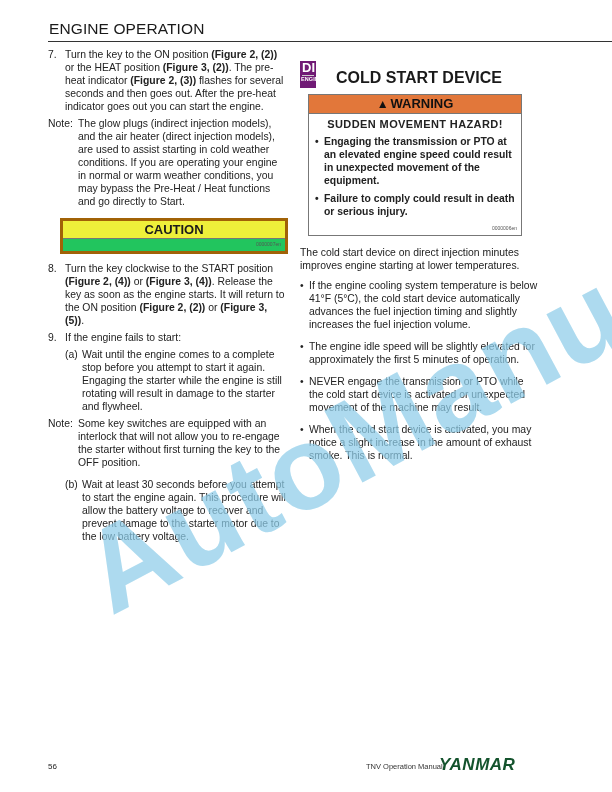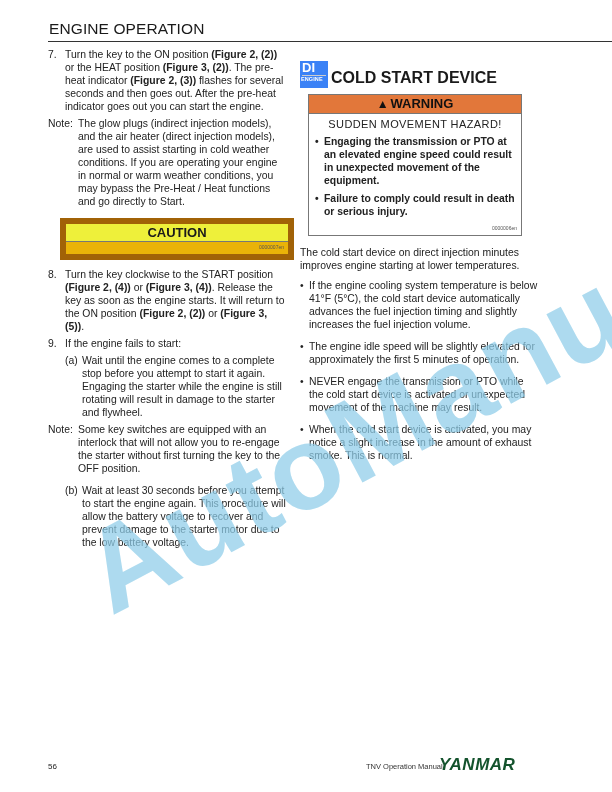--- a/index.html
+++ b/index.html
@@ -8,34 +8,34 @@
   .header-rule { position:absolute; left:48px; top:41px; width:564px; height:1px; background:#333; }
   .col-left { position:absolute; left:48px; top:48px; width:240px; font-size:10.4px; line-height:13px; }
   .col-right { position:absolute; left:300px; top:58px; width:240px; font-size:10.4px; line-height:13px; }
   .step { position:relative; padding-left:17px; margin-bottom:4px; }
   .step .num { position:absolute; left:0; top:0; }
   .note { position:relative; padding-left:30px; margin-bottom:4px; }
   .note .lbl { position:absolute; left:0; top:0; }
   .substep { position:relative; padding-left:34px; margin-bottom:4px; }
   .substep .lbl { position:absolute; left:17px; top:0; }
   b { font-weight:bold; }
-  .caution-box { margin:10px 0 8px 12px; width:222px; border:6px solid #a16207; background:#eab308; }
+  .caution-box { margin:10px 0 8px 12px; width:222px; border:3px solid #a16207; background:#22c55e; }
   .caution-head { background:#eef03a; text-align:center; font-weight:bold; font-size:13px; line-height:17px; border-bottom:1px solid #777; color:#1a1a1a; }
   .caution-body { padding:3px 5px 2px 5px; font-weight:bold; font-size:10.4px; line-height:13px; }
   .code { text-align:right; font-size:5px; color:#555; padding:2px 4px 3px 0; line-height:7px; }
   .section-head { display:flex; align-items:flex-end; height:30px; margin-bottom:6px; }
-  .di-logo { width:28px; height:27px; background:#3b82f6; color:#fff; position:relative; margin-right:3px; }
+  .di-logo { width:16px; height:27px; background:#701a75; color:#fff; position:relative; margin-right:20px; }
   .di-logo .di { position:absolute; left:2px; top:0px; font-weight:bold; font-size:13px; line-height:14px; }
   .di-logo .eng { position:absolute; left:1px; bottom:2px; font-size:5.5px; font-weight:bold; letter-spacing:0.1px; }
   .di-logo .bar { position:absolute; left:2px; right:2px; top:14px; height:4px; border-top:1px solid #ccc; }
   .section-title { font-size:16px; font-weight:bold; color:#1a1a1a; line-height:18px; padding-bottom:1px; }
   .warning-box { margin:6px 0 10px 8px; width:212px; border:1px solid #777; }
   .warning-head { background:#e2773a; text-align:center; font-weight:bold; font-size:13px; line-height:18px; border-bottom:1px solid #777; color:#111; }
   .warning-head .tri { display:inline-block; font-size:12px; margin-right:2px; }
-  .warning-sub { text-align:center; font-weight:normal; font-size:11px; letter-spacing:0.4px; padding-top:4px; line-height:13px; }
+  .warning-sub { text-align:center; font-weight:bold; font-size:11px; letter-spacing:0.4px; padding-top:4px; line-height:13px; }
   .warning-list { padding:4px 6px 0 6px; }
   .bullet { position:relative; padding-left:9px; margin-bottom:5px; }
   .bullet::before { content:"•"; position:absolute; left:0; top:0; }
   .warning-list .bullet { font-weight:bold; font-size:10.4px; line-height:13px; }
   .para { margin-bottom:7px; }
   .rbullets .bullet { margin-bottom:9px; }
   .watermark { position:absolute; left:40px; top:250px; font-size:118px; font-weight:bold; color:#8ecde9; opacity:0.72; transform:rotate(-28deg); transform-origin:left top; white-space:nowrap; pointer-events:none; letter-spacing:2px; top:520px; left:60px; }
   .footer-page { position:absolute; left:48px; top:762px; font-size:8px; font-weight:normal; }
   .footer-manual { position:absolute; left:366px; top:762px; font-size:7.5px; color:#333; }
   .footer-logo { position:absolute; left:439px; top:755px; font-size:17px; font-weight:bold; font-style:italic; color:#14532d; letter-spacing:0.5px; }

